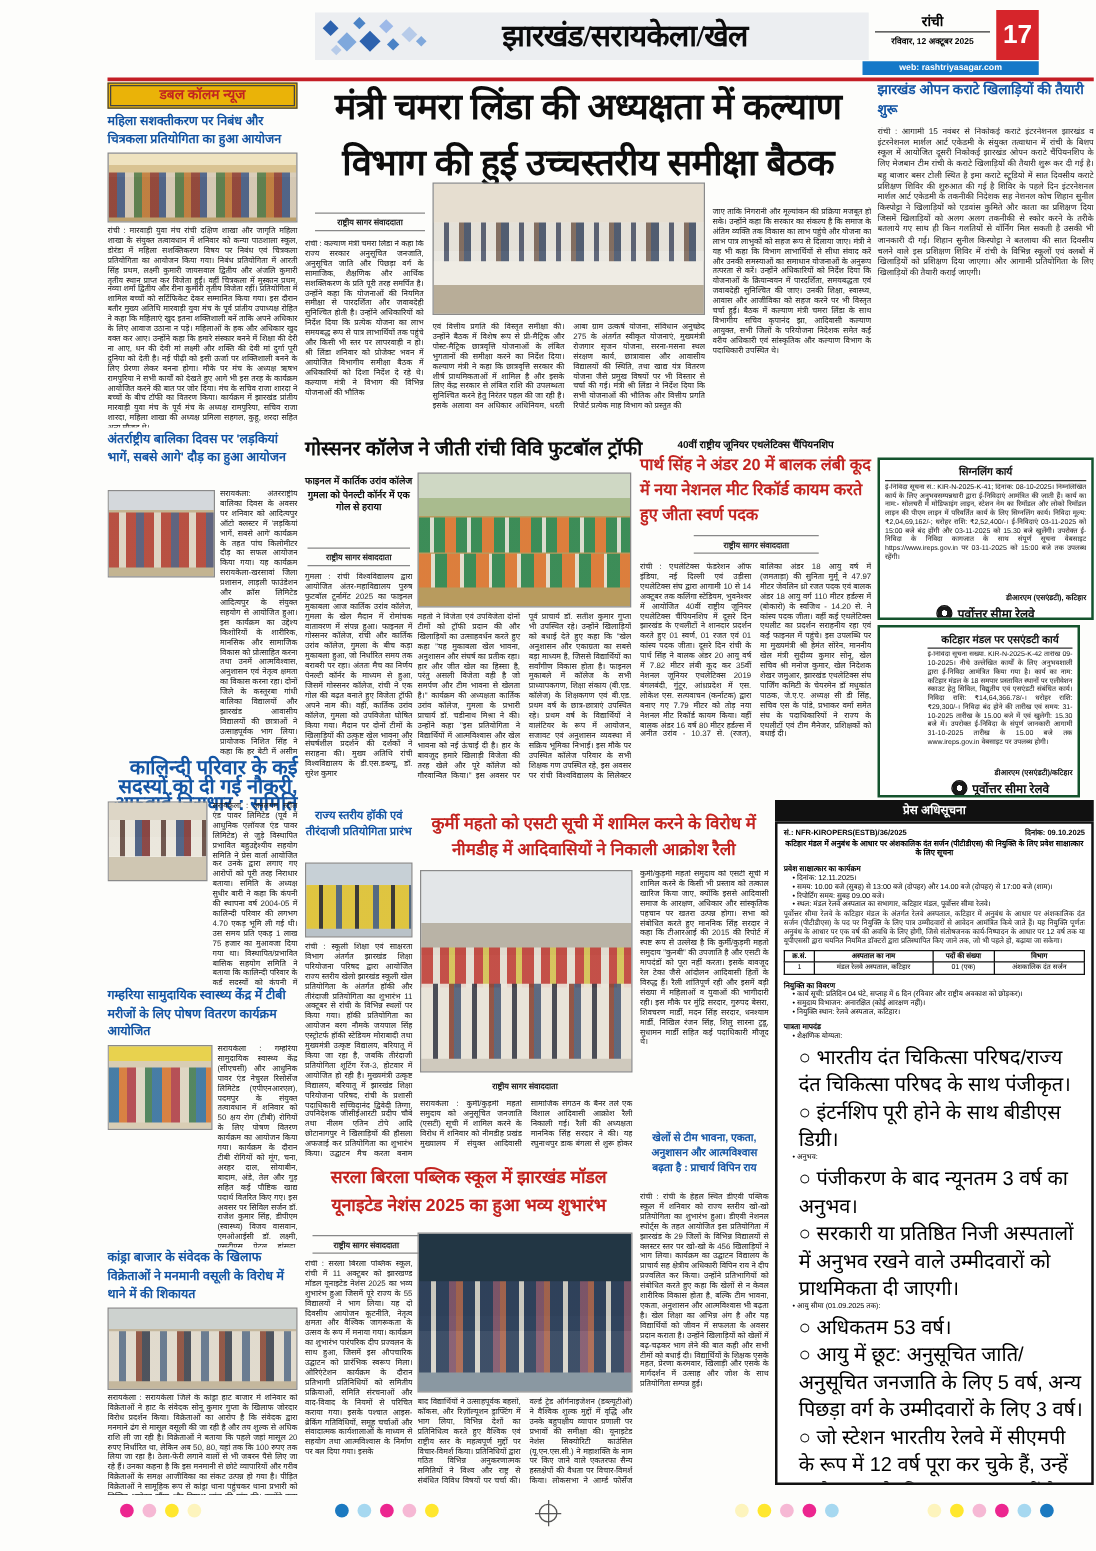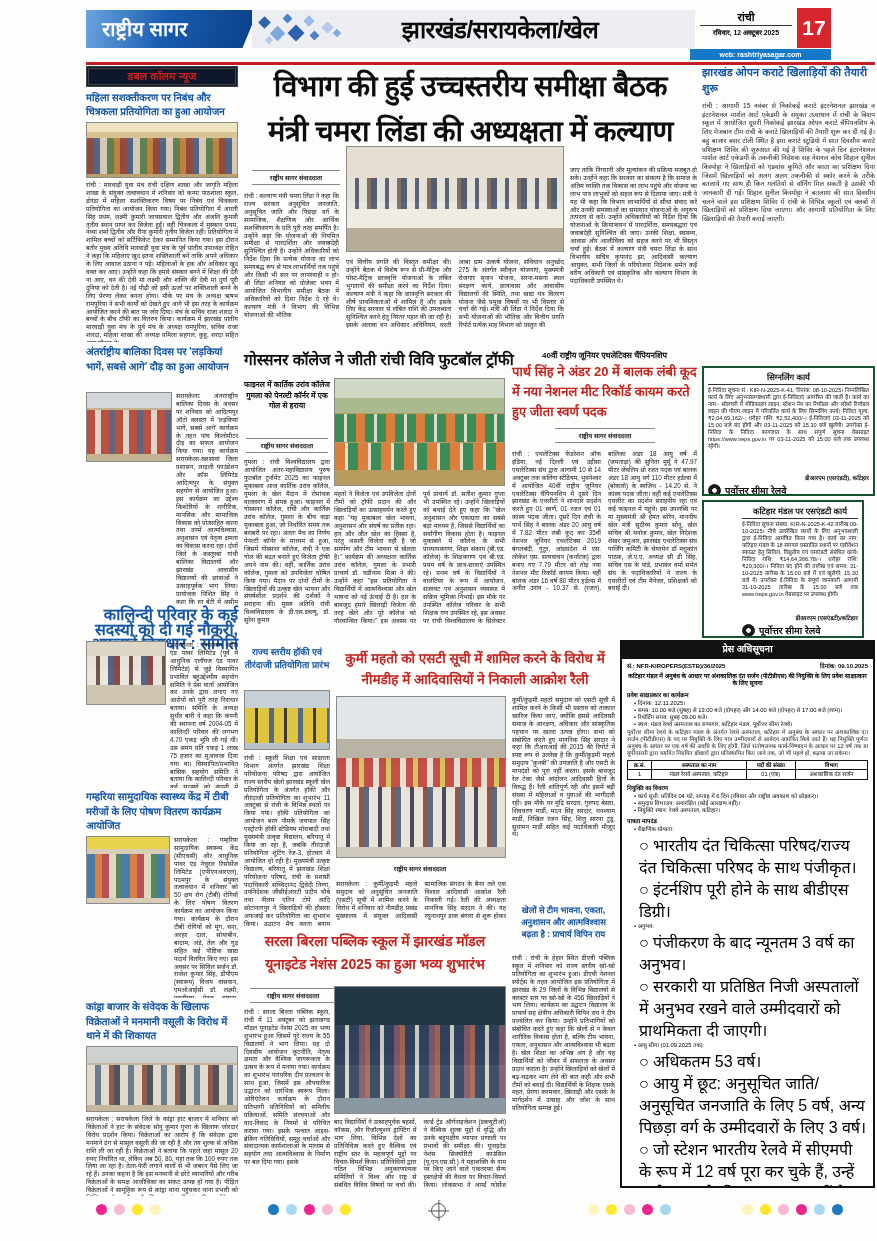--- a/index.html
+++ b/index.html
@@ -3,21 +3,21 @@
 <meta charset="utf-8">
 <style>
   html,body{margin:0;padding:0;background:#9aa0a6;}
   *{box-sizing:border-box;font-family:"Liberation Sans","DejaVu Sans",sans-serif;}
   #page{position:relative;width:877px;height:1241px;background:#fdfdfb;margin:0 auto;overflow:hidden;}
   .abs{position:absolute;}
   
   #mast-blue{left:86px;top:10px;width:172px;height:38px;background:linear-gradient(100deg,#6aa5e0,#1a5cb0 45%,#0a3f86);clip-path:polygon(0 0,100% 0,91% 100%,0 100%);color:#fff;font-size:20px;font-weight:800;line-height:38px;padding-left:16px;}
   #mast-band{left:252px;top:10px;width:443px;height:38px;background:#eceef1;}
   .dia{position:absolute;transform:rotate(45deg);}
-  #section-title{left:340px;top:10px;width:320px;height:38px;font-size:24px;font-weight:800;color:#0b0b0b;line-height:40px;text-align:center;letter-spacing:-.5px;}
+  #section-title{left:340px;top:10px;width:320px;height:38px;font-size:24px;font-weight:800;color:#0b0b0b;line-height:40px;text-align:center;letter-spacing:-.5px;font-family:Liberation Serif, serif;}
   #date-block{left:700px;top:9px;width:92px;height:39px;text-align:center;}
   #date-city{font-size:11px;font-weight:800;border-bottom:1px solid #333;padding-bottom:1px;}
   #date-line{font-size:6.8px;font-weight:700;padding-top:2px;border-bottom:0;}
   #page-box{left:797px;top:8px;width:34px;height:40px;background:#d6252b;color:#fff;font-size:21px;font-weight:800;text-align:center;line-height:40px;}
   #web-strip{left:690px;top:49px;width:141px;height:11px;background:#1578c8;color:#fff;font-size:7px;font-weight:700;text-align:center;line-height:11px;}
   #red-rule{left:86px;top:62px;width:789px;height:3px;background:#c41e25;}
   
   .body-txt{font-size:6.3px;line-height:7.9px;text-align:justify;color:#1c1c1c;overflow:hidden;}
   .h-blue{color:#1455a4;font-weight:800;}
   .h-red{color:#c32420;font-weight:700;}
@@ -43,26 +43,26 @@
   .ph-fb .band1{top:33%;height:26%;background:repeating-linear-gradient(90deg,#2f8b57 0 9px,#dfe3da 9px 12px,#2f8b57 12px 21px,#e07b39 21px 30px);opacity:.9;}
   .ph-fb .band2{top:60%;height:26%;background:repeating-linear-gradient(90deg,#e07b39 0 10px,#e8e4d8 10px 13px,#2f8b57 13px 23px);opacity:.9;}
   .ph-hockey{background:linear-gradient(180deg,#c7d0d6 0 30%,#b9c2c8 30% 100%);}
   .ph-hockey .band{top:30%;height:60%;background:repeating-linear-gradient(90deg,#e3c531 0 10px,#2e2c28 10px 13px,#e3c531 13px 24px,#4a617a 24px 29px);opacity:.9;}
   .ph-rally{background:linear-gradient(180deg,#e3e6e8 0 26%,#b9b3a6 26% 42%,#cfc9bd 42% 100%);}
   .ph-rally .band1{top:38%;height:20%;background:repeating-linear-gradient(90deg,#c23b34 0 9px,#e8e3d8 9px 15px,#c23b34 15px 22px,#d8c44e 22px 27px);opacity:.85;}
   .ph-rally .band2{top:56%;height:38%;background:repeating-linear-gradient(90deg,#ece7dc 0 9px,#3c3f4a 9px 13px,#ece7dc 13px 22px,#8c4a3a 22px 26px,#50607a 26px 32px);opacity:.9;}
   .ph-school{background:linear-gradient(180deg,#223644 0 52%,#31485a 52% 62%,#8a98a2 62% 100%);}
   .ph-school .band{top:30%;height:58%;background:repeating-linear-gradient(90deg,#31435e 0 10px,#e8e2d4 10px 14px,#31435e 14px 24px,#8c5a6e 24px 30px,#b66a4e 30px 35px);opacity:.85;}
   
-  #dcn-box{left:86px;top:66px;width:152px;height:21px;border:3px double #444;color:#c32420;font-size:11px;font-weight:800;text-align:center;line-height:15px;background:#0f172a;}
+  #dcn-box{left:86px;top:66px;width:152px;height:21px;border:3px double #444;color:#c32420;font-size:11px;font-weight:800;text-align:center;line-height:15px;background:#eab308;}
   .ad-box{border:2px solid #14532d;background:#fff;padding:3px 4px;overflow:hidden;}
   .ad-title{font-size:8.3px;font-weight:800;text-align:center;border-bottom:1px solid #333;padding-bottom:2px;margin-bottom:2px;color:#111;}
   .ad-body{font-size:5.6px;line-height:7px;text-align:justify;color:#111;}
   .ad-sign{font-size:6px;font-weight:800;text-align:right;margin-top:2px;color:#111;}
-  .logo-row{display:flex;align-items:center;justify-content:flex-start;gap:4px;margin-top:2px;}
+  .logo-row{display:flex;align-items:center;justify-content:center;gap:4px;margin-top:2px;}
   .nfr-circ{width:13px;height:13px;border-radius:50%;background:radial-gradient(circle,#fff 0 28%,#1a1a1a 30% 100%);border:1px solid #111;flex:0 0 auto;}
   .nfr-name{font-size:9.5px;font-weight:800;color:#111;white-space:nowrap;}
   
   #pn-bar{left:620px;top:640px;width:255px;height:17px;background:#111;color:#fff;font-size:9.5px;font-weight:800;text-align:center;line-height:17px;}
   #pn-box{left:620px;top:657px;width:255px;height:531px;border:2px solid #111;background:#fff;padding:3px 5px;display:flex;flex-direction:column;overflow:hidden;}
   #pn-box .pn-txt{font-size:5.8px;line-height:7.1px;color:#111;text-align:justify;}
   .pn-ref{display:flex;justify-content:space-between;font-weight:800;font-size:6px;}
   .pn-subj{font-weight:800;text-align:center;font-size:6.1px;line-height:7.4px;margin:2px 0;}
   .pn-h{font-weight:800;font-size:6px;margin-top:2px;}
   ul.pn-ul,ol.pn-ol{margin:1px 0;padding-left:7px;list-style:none;}
@@ -77,21 +77,20 @@
   .crosshair{left:431px;top:1203px;width:15px;height:15px;border:1.4px solid #555;border-radius:50%;}
   .crosshair::before,.crosshair::after{content:"";position:absolute;background:#555;}
   .crosshair::before{left:50%;top:-4px;bottom:-4px;width:1.2px;transform:translateX(-50%);}
   .crosshair::after{top:50%;left:-4px;right:-4px;height:1.2px;transform:translateY(-50%);}
 </style>
 </head>
 <body>
 
 <div id="page">
 
-  <div class="abs" id="mast-blue"><span>राष्ट्रीय सागर</span></div>
   <div class="abs" id="mast-band"></div>
   <span class="dia abs" style="left:260px;top:18px;width:9px;height:9px;background:#2d62ae;"></span>
   <span class="dia abs" style="left:272px;top:28px;width:11px;height:11px;background:#7fa8dc;"></span>
   <span class="dia abs" style="left:266px;top:37px;width:6px;height:6px;background:#b7cbe9;"></span>
   <span class="dia abs" style="left:284px;top:15px;width:7px;height:7px;background:#4b83c6;"></span>
   <span class="dia abs" style="left:290px;top:27px;width:12px;height:12px;background:#2d62ae;"></span>
   <span class="dia abs" style="left:305px;top:17px;width:8px;height:8px;background:#9db9e8;"></span>
   <span class="dia abs" style="left:311px;top:32px;width:7px;height:7px;background:#4b83c6;"></span>
   <span class="dia abs" style="left:323px;top:23px;width:9px;height:9px;background:#b7cbe9;"></span>
   <span class="dia abs" style="left:334px;top:30px;width:6px;height:6px;background:#7fa8dc;"></span>
@@ -136,22 +135,22 @@
     <div class="body-txt">सरायकेला : गम्हरिया सामुदायिक स्वास्थ्य केंद्र (सीएचसी) और आधुनिक पावर एंड नेचुरल रिसोर्सेज लिमिटेड (एपीएनआरएल), पदमपुर के संयुक्त तत्वावधान में शनिवार को 50 क्षय रोग (टीबी) रोगियों के लिए पोषण वितरण कार्यक्रम का आयोजन किया गया। कार्यक्रम के दौरान टीबी रोगियों को मूंग, चना, अरहर दाल, सोयाबीन, बादाम, अंडे, तेल और गुड़ सहित कई पौष्टिक खाद्य पदार्थ वितरित किए गए। इस अवसर पर सिविल सर्जन डॉ. राजेश कुमार सिंह, डीपीएम (स्वास्थ्य) विजय वासवान, एमओआईसी डॉ. लक्ष्मी, एसटीएस पेटल हांसदा, एपीएनआरएल सिविल विभाग के विपिन गिरी तथा रंजीत कुमार सिन्हा (एपीएनआरएल) उपस्थित थे। कार्यक्रम के दौरान रंजीत कुमार सिन्हा ने बताया कि आधुनिक पावर ने गम्हरिया प्रखंड के 50 टीबी रोगियों को छह माह की अवधि के लिए गोद लिया है। उन्होंने कहा कि कंपनी समाज के कमजोर वर्गों के स्वास्थ्य सुधार के लिए निरंतर कार्य कर रही है। एमओआईसी डॉ. लक्ष्मी कुमारी ने लोगों से अपील की कि वे भी आगे आकर गरीब टीबी मरीजों की मदद करें ताकि समाज से इस बीमारी को जड़ से मिटाया जा सके।</div>
   </div>
 
   <div class="abs h-blue" style="left:86px;top:1000px;width:152px;font-size:10px;line-height:14.5px;">कांड्रा बाजार के संवेदक के खिलाफ विक्रेताओं ने मनमानी वसूली के विरोध में थाने में की  शिकायत</div>
   <div class="photo ph-a5" style="left:86px;top:1046px;width:152px;height:66px;">
       <div class="band"></div>
     </div>
   <div class="abs body-txt" style="left:86px;top:1115px;width:152px;height:81px;">सरायकेला : सरायकेला जिले के कांड्रा हाट बाजार में शनिवार को विक्रेताओं ने हाट के संवेदक सोनू कुमार गुप्ता के खिलाफ जोरदार विरोध प्रदर्शन किया। विक्रेताओं का आरोप है कि संवेदक द्वारा मनमाने ढंग से मासूल वसूली की जा रही है और तय शुल्क से अधिक राशि ली जा रही है। विक्रेताओं ने बताया कि पहले जहां मासूल 20 रुपए निर्धारित था, लेकिन अब 50, 80, यहां तक कि 100 रुपए तक लिया जा रहा है। ठेला-फेरी लगाने वालों से भी जबरन पैसे लिए जा रहे हैं। उनका कहना है कि इस मनमानी से छोटे व्यापारियों और गरीब विक्रेताओं के समक्ष आजीविका का संकट उत्पन्न हो गया है। पीड़ित विक्रेताओं ने सामूहिक रूप से कांड्रा थाना पहुंचकर थाना प्रभारी को लिखित आवेदन सौंपा और निष्पक्ष जांच की मांग की। उन्होंने कहा कि बाजार में पारदर्शी वसूली व्यवस्था लागू की जाए और संवेदक की मनमानी पर रोक लगाई जाए। विक्रेता दीरेश कुमार गुप्ता ने कहा कि संवेदक के लोग तय शुल्क से दोगुना मासूल मांगते हैं। विरोध करने पर धमकाया जाता है। हम रोज की कमाई से परिवार चलाते हैं, ऐसे में यह वसूली अब और सहन नहीं होगी।</div>
 
   <div class="abs h-black" style="left:244px;top:64px;width:453px;font-size:29px;line-height:45px;text-align:center;letter-spacing:-.5px;">
+    <div>मंत्री चमरा लिंडा की अध्यक्षता में कल्याण</div>
     <div>विभाग की हुई उच्चस्तरीय समीक्षा बैठक</div>
-    <div>मंत्री चमरा लिंडा की अध्यक्षता में कल्याण</div>
   </div>
   <div class="abs byline" style="left:252px;top:170px;width:88px;">राष्ट्रीय सागर संवाददाता</div>
   <div class="photo ph-main" style="left:346px;top:146px;width:218px;height:106px;">
       <div class="band"></div>
     </div>
   <div class="abs body-txt" style="left:244px;top:192px;width:95px;height:153px;">रांची : कल्याण मंत्री चमरा लिंडा ने कहा कि राज्य सरकार अनुसूचित जनजाति, अनुसूचित जाति और पिछड़ा वर्ग के सामाजिक, शैक्षणिक और आर्थिक सशक्तिकरण के प्रति पूरी तरह समर्पित है। उन्होंने कहा कि योजनाओं की नियमित समीक्षा से पारदर्शिता और जवाबदेही सुनिश्चित होती है। उन्होंने अधिकारियों को निर्देश दिया कि प्रत्येक योजना का लाभ समयबद्ध रूप से पात्र लाभार्थियों तक पहुंचे और किसी भी स्तर पर लापरवाही न हो। श्री लिंडा शनिवार को प्रोजेक्ट भवन में आयोजित विभागीय समीक्षा बैठक में अधिकारियों को दिशा निर्देश दे रहे थे। कल्याण मंत्री ने विभाग की विभिन्न योजनाओं की भौतिक</div>
   <div class="abs body-txt cols2" style="left:346px;top:258px;width:218px;height:87px;">एवं वित्तीय प्रगति की विस्तृत समीक्षा की। उन्होंने बैठक में विशेष रूप से प्री-मैट्रिक और पोस्ट-मैट्रिक छात्रवृत्ति योजनाओं के लंबित भुगतानों की समीक्षा करने का निर्देश दिया। कल्याण मंत्री ने कहा कि छात्रवृत्ति सरकार की शीर्ष प्राथमिकताओं में शामिल है और इसके लिए केंद्र सरकार से लंबित राशि की उपलब्धता सुनिश्चित करने हेतु निरंतर पहल की जा रही है। इसके अलावा वन अधिकार अधिनियम, धरती आबा ग्राम उत्कर्ष योजना, संविधान अनुच्छेद 275 के अंतर्गत स्वीकृत योजनाएं, मुख्यमंत्री रोजगार सृजन योजना, सरना-मसना स्थल संरक्षण कार्य, छात्रावास और आवासीय विद्यालयों की स्थिति, तथा खाद्य यंत्र वितरण योजना जैसे प्रमुख विषयों पर भी विस्तार से चर्चा की गई। मंत्री श्री लिंडा ने निर्देश दिया कि सभी योजनाओं की भौतिक और वित्तीय प्रगति रिपोर्ट प्रत्येक माह विभाग को प्रस्तुत की</div>
   <div class="abs body-txt" style="left:570px;top:166px;width:127px;height:179px;">जाए ताकि निगरानी और मूल्यांकन की प्रक्रिया मजबूत हो सके। उन्होंने कहा कि सरकार का संकल्प है कि समाज के अंतिम व्यक्ति तक विकास का लाभ पहुंचे और योजना का लाभ पात्र लाभुकों को सहज रूप से दिलाया जाए। मंत्री ने यह भी कहा कि विभाग लाभार्थियों से सीधा संवाद करें और उनकी समस्याओं का समाधान योजनाओं के अनुरूप तत्परता से करें। उन्होंने अधिकारियों को निर्देश दिया कि योजनाओं के क्रियान्वयन में पारदर्शिता, समयबद्धता एवं जवाबदेही सुनिश्चित की जाए। उनकी शिक्षा, स्वास्थ्य, आवास और आजीविका को सहज करने पर भी विस्तृत चर्चा हुई। बैठक में कल्याण मंत्री चमरा लिंडा के साथ विभागीय सचिव कृपानंद झा, आदिवासी कल्याण आयुक्त, सभी जिलों के परियोजना निदेशक समेत कई वरीय अधिकारी एवं सांस्कृतिक और कल्याण विभाग के पदाधिकारी उपस्थित थे।</div>
 
   <div class="abs h-black" style="left:244px;top:348px;width:260px;font-size:15.5px;line-height:24px;white-space:nowrap;">गोस्सनर कॉलेज ने जीती रांची विवि फुटबॉल ट्रॉफी</div>

